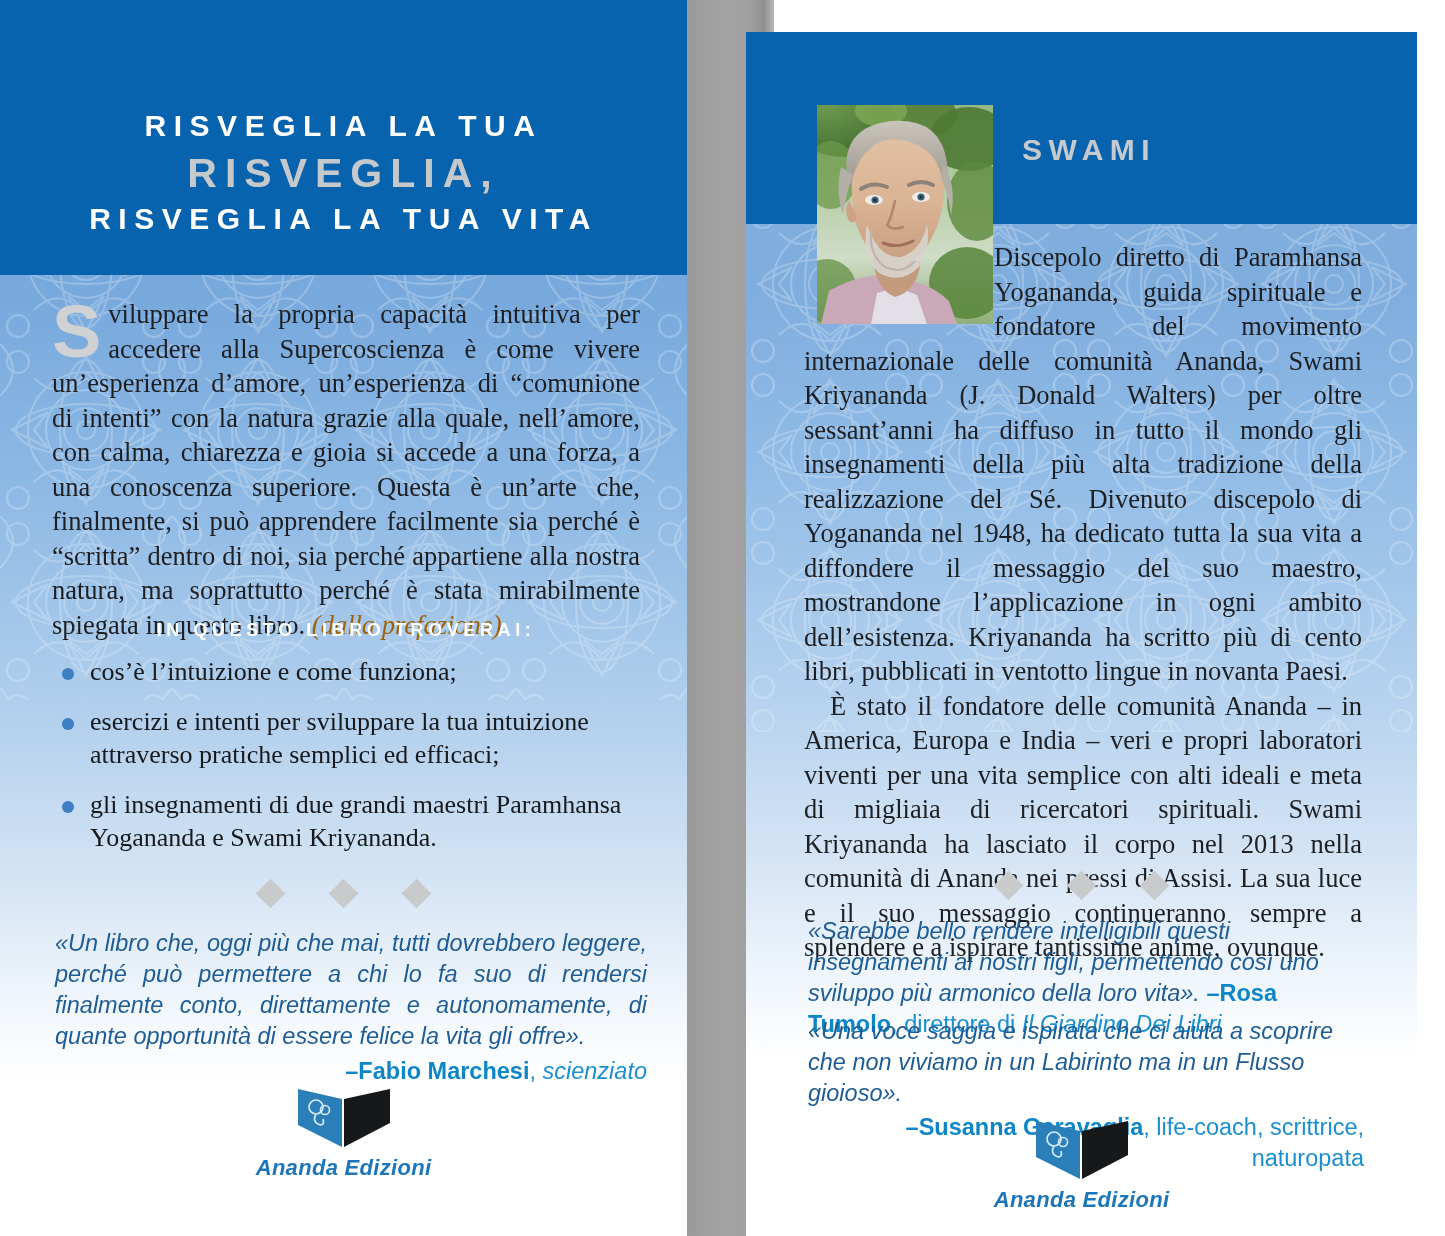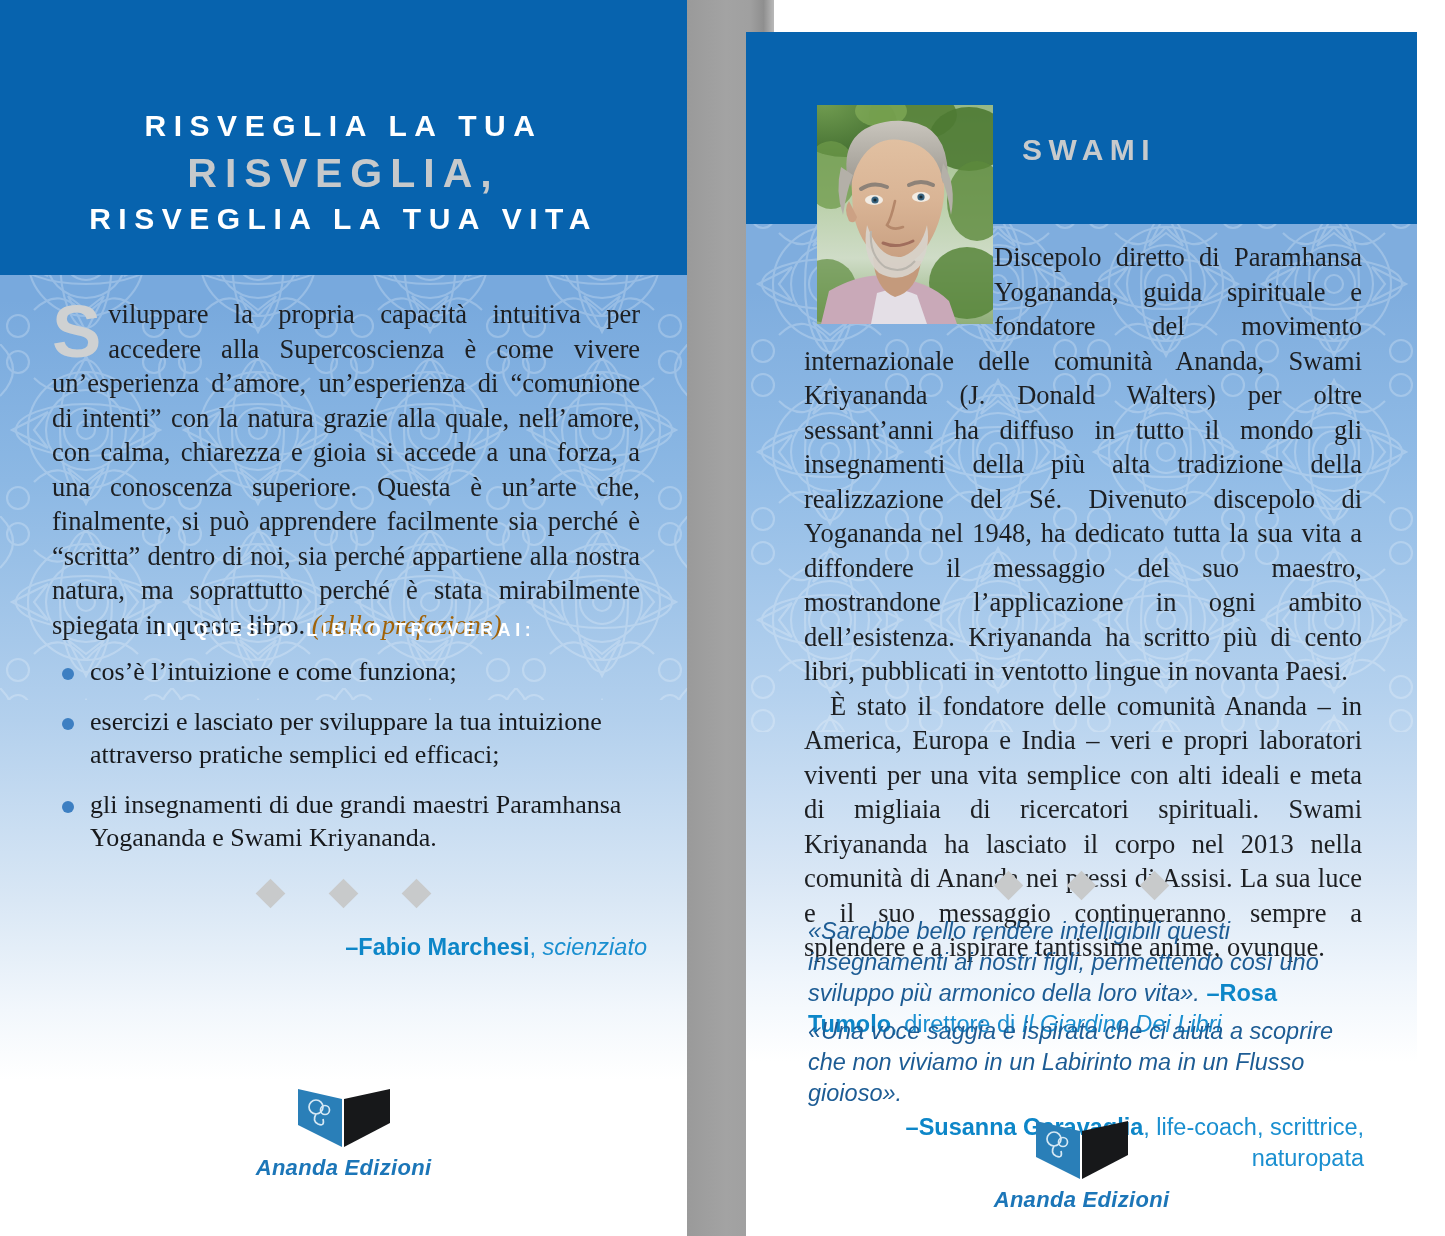--- a/index.html
+++ b/index.html
@@ -360,29 +360,30 @@
     </div>
 
     <div class="body-col">
       <span class="dropcap">S</span><span>viluppare la propria capacità intuitiva per accedere alla Supercoscienza è come vivere un’esperienza d’amore, un’esperienza di “comunione di intenti” con la natura grazie alla quale, nell’amore, con calma, chiarezza e gioia si accede a una forza, a una conoscenza superiore. Questa è un’arte che, finalmente, si può apprendere facilmente sia perché è “scritta” dentro di noi, sia perché appartiene alla nostra natura, ma soprattutto perché è stata mirabilmente spiegata in questo libro. </span><span class="pref">(dalla prefazione)</span>
     </div>
 
     <div class="sec-head">IN QUESTO LIBRO TROVERAI:</div>
 
     <ul class="bullets">
       <li>cos’è l’intuizione e come funziona;</li>
-      <li>esercizi e lasciato per sviluppare la tua intuizione attraverso pratiche semplici ed efficaci;</li>
+      <li>esercizi e intenti per sviluppare la tua intuizione attraverso pratiche semplici ed efficaci;</li>
       <li>gli insegnamenti di due grandi maestri Paramhansa Yogananda e Swami Kriyananda.</li>
     </ul>
 
     <div class="diamonds">
       <i></i><i></i><i></i>
     </div>
 
     <div class="quote quote-1">
+      <span>«Un libro che, oggi più che mai, tutti dovrebbero leggere, perché può permettere a chi lo fa suo di rendersi finalmente conto, direttamente e autonomamente, di quante opportunità di essere felice la vita gli offre».</span>
       <span class="attrib"><span class="nm">–</span><span class="nm">Fabio Marchesi</span><span class="role-up">, </span><span class="role">scienziato</span></span>
     </div>
 
     <div class="logo">
       <svg class="logo-mark" width="104" height="66" viewBox="0 0 104 66" xmlns="http://www.w3.org/2000/svg">
         <path d="M6 4 L50 14 L50 62 L6 40 Z" fill="#2a7fb8"></path>
         <path d="M52 14 L98 4 L98 38 L52 62 Z" fill="#17181a"></path>
         <g fill="none" stroke="#d5e8f4" stroke-width="1.7">
           <circle cx="24" cy="22" r="7"></circle>
           <path d="M24 29 Q20 36 26 39 Q33 42 31 34"></path>

